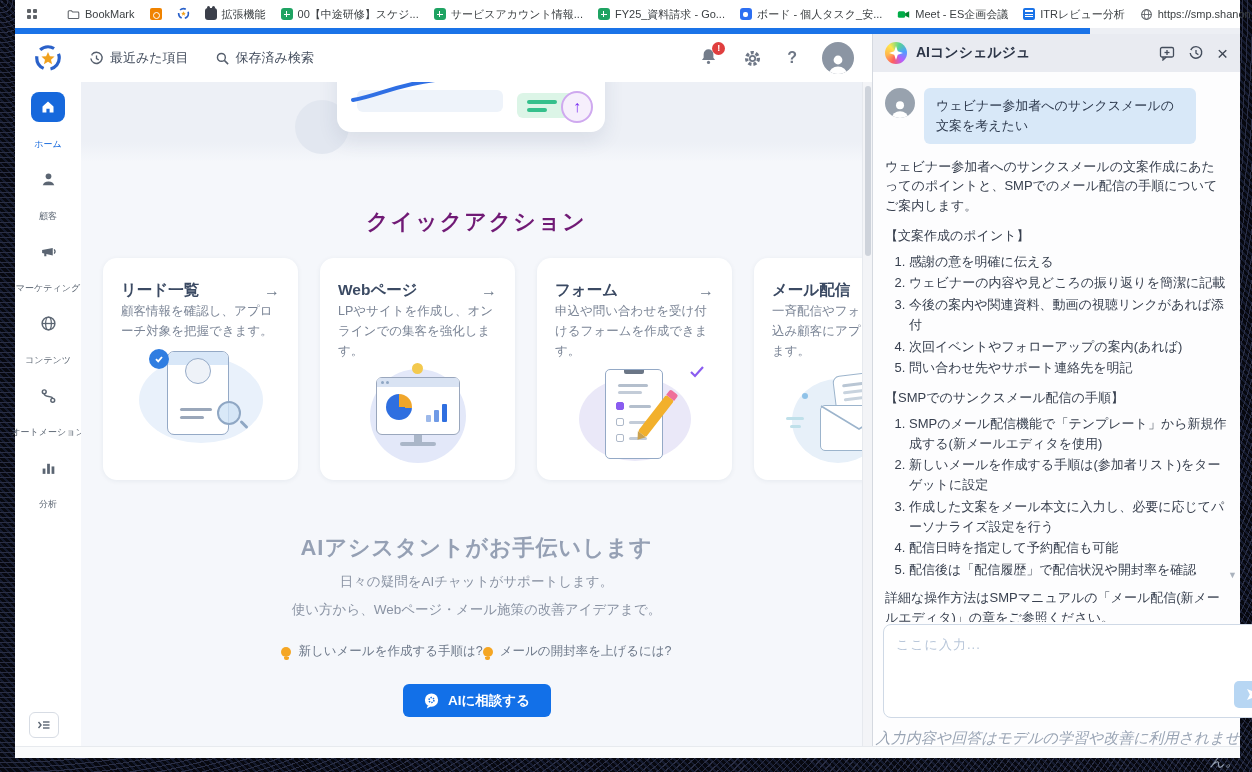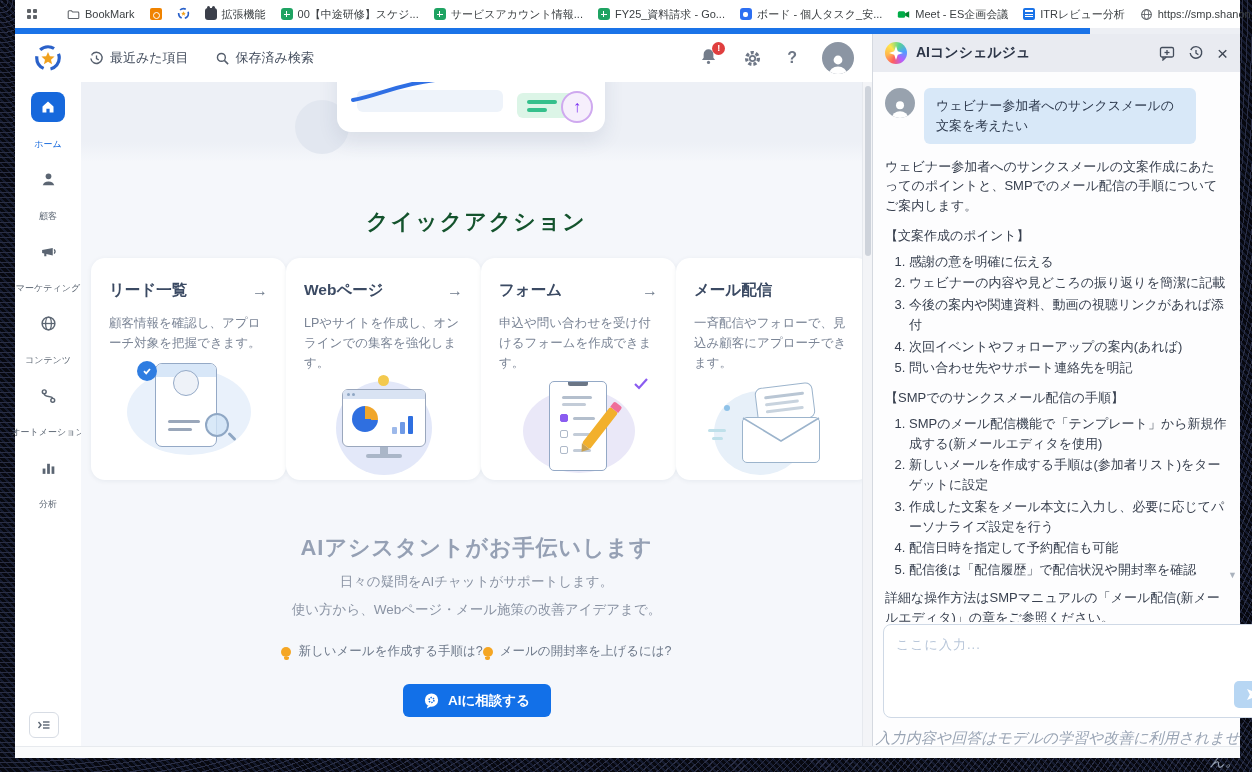--- a/index.html
+++ b/index.html
@@ -73,29 +73,29 @@
   .hero-inner{ position:absolute; left:20px; top:36px; width:146px; height:22px; background:#eef3fa; border-radius:6px; }
   .hero-curve{ position:absolute; left:12px; top:22px; }
   .hero-green{ position:absolute; left:180px; top:39px; width:66px; height:25px; background:#dcf5e7; border-radius:6px; }
   .hero-green i{ position:absolute; left:10px; height:4px; border-radius:2px; background:#35c08c; }
   .hero-green i:nth-child(1){ top:7px; width:30px; }
   .hero-green i:nth-child(2){ top:15px; width:20px; }
   .hero-up{ position:absolute; left:224px; top:37px; width:32px; height:32px; border-radius:50%; background:#f6effc;
             border:2px solid #cfa9ef; color:#7b2ff2; font-size:16px; display:flex; align-items:center; justify-content:center; }
 
   .qa-title{ position:absolute; left:0; top:125px; width:791px; text-align:center; font-size:22px; font-weight:600;
-             color:#14532d; letter-spacing:2px; }
-
-  .cards{ position:absolute; left:10px; top:176px; display:flex; }
+             color:#701a75; letter-spacing:2px; }
+
+  .cards{ position:absolute; left:22px; top:176px; display:flex; gap:22px; }
   .card{ width:195px; height:222px; background:#fff; border-radius:14px; box-shadow:0 1px 5px rgba(30,50,90,.07);
          padding:22px 18px 0 18px; flex:0 0 auto; cursor:pointer; }
   .card-head{ display:flex; justify-content:space-between; align-items:center; }
   .card-title{ font-size:15.5px; font-weight:bold; color:#3b4a63; }
   .card-arrow{ font-size:16px; color:#6f7b8c; }
-  .card-desc{ margin-top:12px; font-size:12.5px; line-height:1.6; color:#7b8596; }
+  .card-desc{ font-size:12.5px; line-height:1.6; color:#7b8596; }
   .illus{ position:relative; width:159px; height:100px; margin-top:6px; }
 
   
   .blob{ position:absolute; border-radius:50%; }
   .doc{ position:absolute; background:#fff; border:1.5px solid #94a9c6; border-radius:7px; overflow:hidden; }
   .doc-strip{ position:absolute; left:0; top:0; right:0; height:13px; background:#d8e7f8; }
   .doc-avatar{ position:absolute; left:17px; top:6px; width:26px; height:26px; border-radius:50%; border:1.5px solid #94a9c6; background:#eef2f8; }
   .dline{ position:absolute; height:2.5px; border-radius:2px; background:#9aa7ba; }
   .check-badge{ position:absolute; width:20px; height:20px; border-radius:50%; background:#2f7de1; display:flex; align-items:center; justify-content:center; }
   .mag{ position:absolute; width:24px; height:24px; border-radius:50%; border:2.5px solid #8fa7c4; background:#cfe3f6cc; }

